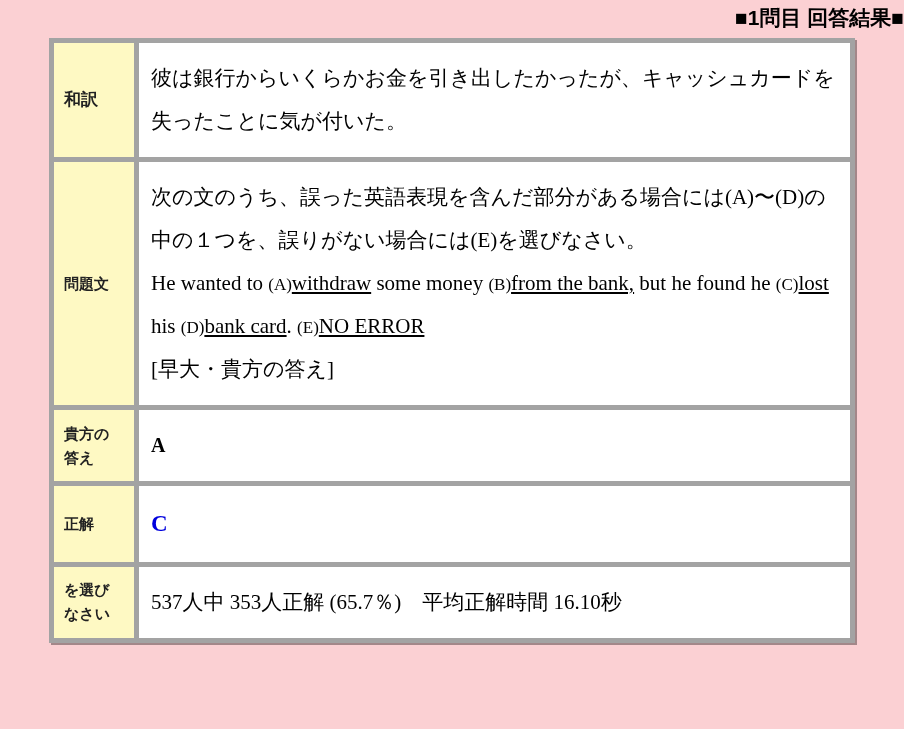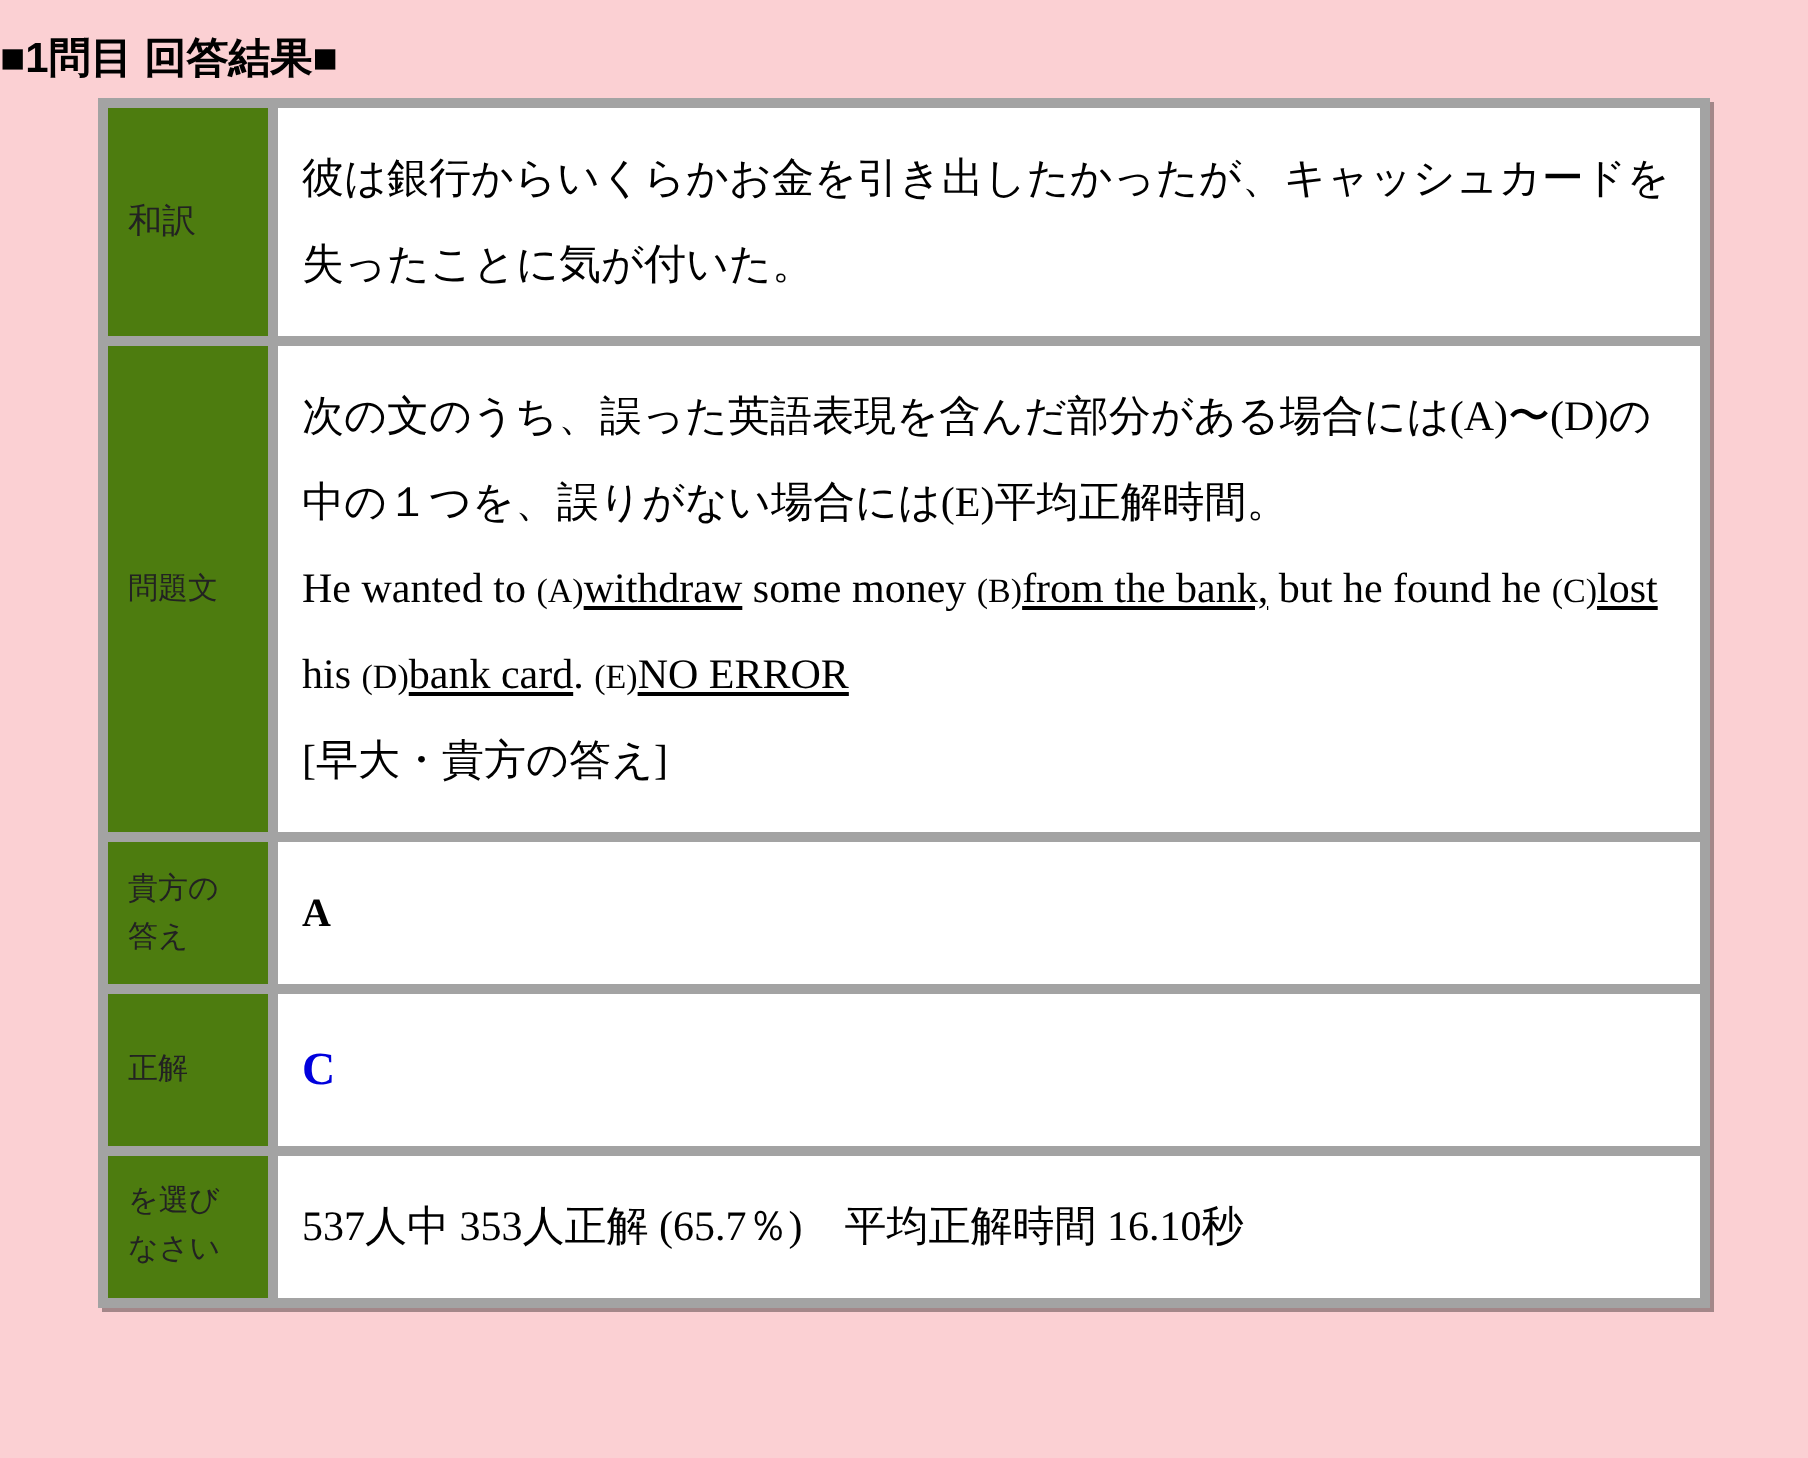--- a/index.html
+++ b/index.html
@@ -6,44 +6,44 @@
     margin: 0;
     padding: 0;
     background: #fbd0d3;
     font-family: "Hiragino Kaku Gothic Pro", "Meiryo", sans-serif;
     color: #000;
     width: 904px;
     height: 729px;
     box-sizing: border-box;
   }
   .title {
-    text-align: left;
+    text-align: right;
     font-weight: bold;
     font-size: 21px;
-    padding-top: 15px;
+    padding-top: 4px;
     margin: 0 0 6px 0;
     color: #000;
   }
   .wrap {
     padding: 0 0 0 0;
   }
   table.main {
     border-collapse: collapse;
     margin: 0 auto;
     width: 806px;
     background: #fff;
     box-shadow: 2px 2px 0 rgba(0,0,0,0.35);
   }
   table.main td, table.main th {
     border: 5px solid #a3a3a3;
     vertical-align: middle;
   }
   th.h {
-    background: #4d7c0f;
-    font-weight: normal;
+    background: #fef9c3;
+    font-weight: bold;
     font-size: 15px;
     text-align: left;
     padding: 10px 10px;
     width: 60px;
     color: #222;
     line-height: 1.6;
   }
   td.c {
     padding: 14px 12px;
     font-size: 21px;
@@ -77,21 +77,21 @@
 
   <table class="main">
     <tbody>
         <tr>
       <th class="h big">和訳</th>
       <td class="c">彼は銀行からいくらかお金を引き出したかったが、キャッシュカードを失ったことに気が付いた。</td>
     </tr>
     <tr>
       <th class="h">問題文</th>
       <td class="c">
-        <span>次の文のうち、誤った英語表現を含んだ部分がある場合には(A)〜(D)の中の１つを、誤りがない場合には(E)平均正解時間。</span><br>
+        <span>次の文のうち、誤った英語表現を含んだ部分がある場合には(A)〜(D)の中の１つを、誤りがない場合には(E)を選びなさい。</span><br>
         <span>He wanted to </span><span class="small">(A)</span><span class="ul">withdraw</span><span> some money </span><span class="small">(B)</span><span class="ul">from the bank,</span><span> but he found he </span><span class="small">(C)</span><span class="ul">lost</span><span> his </span><span class="small">(D)</span><span class="ul">bank card</span><span>. </span><span class="small">(E)</span><span class="ul">NO ERROR</span><br>
         <span>[早大・貴方の答え]</span>
       </td>
     </tr>
     <tr>
       <th class="h">貴方の答え</th>
       <td class="c"><span class="ans">A</span></td>
     </tr>
     <tr>
       <th class="h">正解</th>

